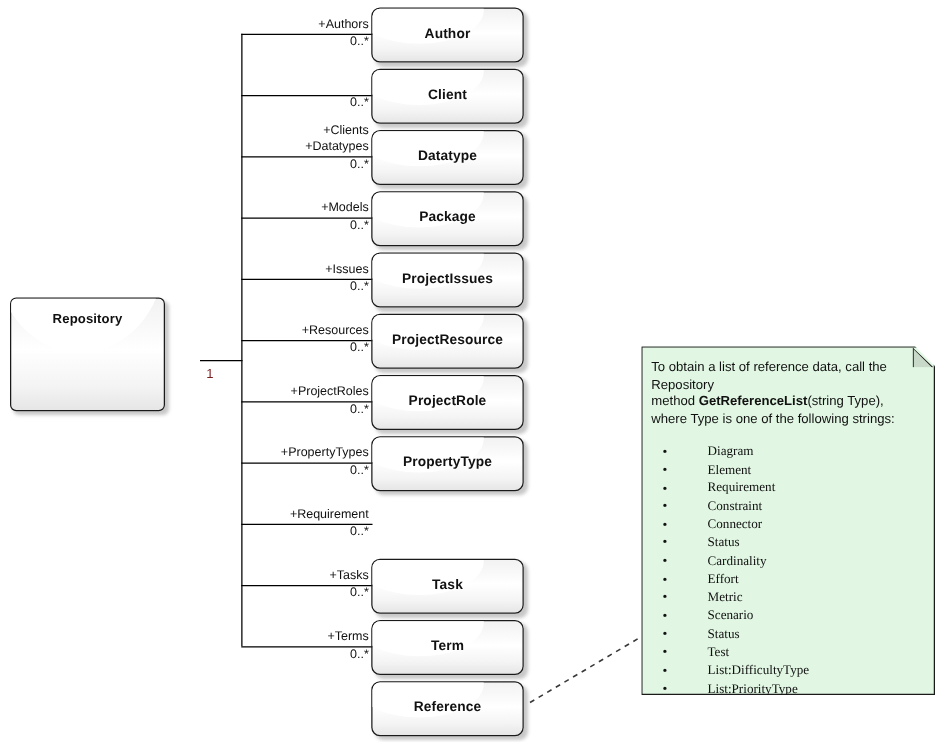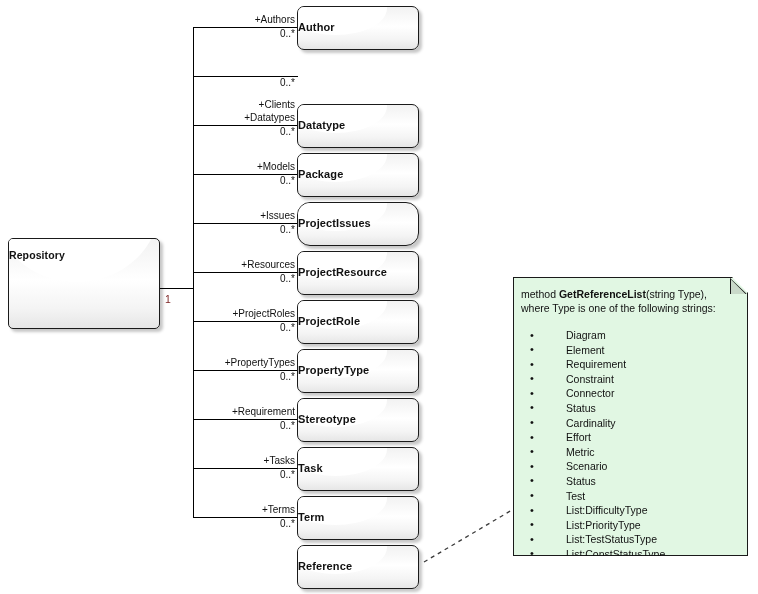--- a/index.html
+++ b/index.html
@@ -42,41 +42,42 @@
     background: #ffffff;
     border-radius: 50%;
     opacity: 0.95;
     pointer-events: none;
   }
   .uml-box > .box-label {
     position: relative;
     z-index: 2;
     display: block;
     width: 100%;
+    text-align: center;
     font-weight: bold;
     font-size: 11px;
     color: #111111;
     letter-spacing: 0.1px;
   }
 
   
   .entity-box {
     left: 297px;
     width: 122px;
     height: 44px;
   }
   .entity-box > .box-label {
     margin-top: 14px;
   }
 
   
   #repository-box {
     left: 8px;
     top: 238px;
-    width: 152px;
+    width: 124px;
     height: 91px;
     border-radius: 5px;
   }
   #repository-box::before {
     left: -10%;
     top: -120%;
     width: 110%;
     height: 168%;
   }
   #repository-box > .box-label {
@@ -160,20 +161,21 @@
   #note-list {
     margin: 13px 0 0 0;
     padding: 0;
     list-style: none;
   }
   #note-list li {
     position: relative;
     padding-left: 45px;
     line-height: 14.6px;
     font-size: 10.5px;
+    font-family: Liberation Serif, serif;
   }
   #note-list li::before {
     content: "\2022";
     position: absolute;
     left: 9px;
     top: -0.5px;
     font-size: 11px;
   }
 
   
@@ -234,58 +236,59 @@
 
   <div class="assoc-label assoc-role" style="left:98px; top:468px; width:197px;">+Tasks</div>
   <div class="assoc-label assoc-mult" style="left:98px; top:468px; width:197px;">0..*</div>
 
   <div class="assoc-label assoc-role" style="left:98px; top:517px; width:197px;">+Terms</div>
   <div class="assoc-label assoc-mult" style="left:98px; top:517px; width:197px;">0..*</div>
 
   <div class="uml-box entity-box" style="top:6px;">
       <span class="box-label">Author</span>
     </div>
+  <div class="uml-box entity-box" style="top:55px;">
+      <span class="box-label">Client</span>
+    </div>
   <div class="uml-box entity-box" style="top:104px;">
       <span class="box-label">Datatype</span>
     </div>
   <div class="uml-box entity-box" style="top:153px;">
       <span class="box-label">Package</span>
     </div>
-  <div class="uml-box entity-box" style="top:202px;border-radius:13px;">
+  <div class="uml-box entity-box" style="top:202px;">
       <span class="box-label">ProjectIssues</span>
     </div>
   <div class="uml-box entity-box" style="top:251px;">
       <span class="box-label">ProjectResource</span>
     </div>
   <div class="uml-box entity-box" style="top:300px;">
       <span class="box-label">ProjectRole</span>
     </div>
   <div class="uml-box entity-box" style="top:349px;">
       <span class="box-label">PropertyType</span>
-    </div>
-  <div class="uml-box entity-box" style="top:398px;">
-      <span class="box-label">Stereotype</span>
     </div>
   <div class="uml-box entity-box" style="top:447px;">
       <span class="box-label">Task</span>
     </div>
   <div class="uml-box entity-box" style="top:496px;">
       <span class="box-label">Term</span>
     </div>
   <div class="uml-box entity-box" style="top:545px;">
       <span class="box-label">Reference</span>
     </div>
 
   <svg id="note-link">
     <line x1="424" y1="562" x2="512" y2="510" stroke="#3a3a3a" stroke-width="1.3" stroke-dasharray="4 4"></line>
   </svg>
 
   <div id="reference-note">
     <div id="note-fold"></div>
     <div id="note-body">
+      <p>To obtain a list of reference data, call the Repository</p>
       <p><span>method </span><span id="note-intro-bold">GetReferenceList</span><span>(string Type),</span></p>
       <p>where Type is one of the following strings:</p>
       <ul id="note-list">
         <li>Diagram</li>
         <li>Element</li>
         <li>Requirement</li>
         <li>Constraint</li>
         <li>Connector</li>
         <li>Status</li>
         <li>Cardinality</li>

